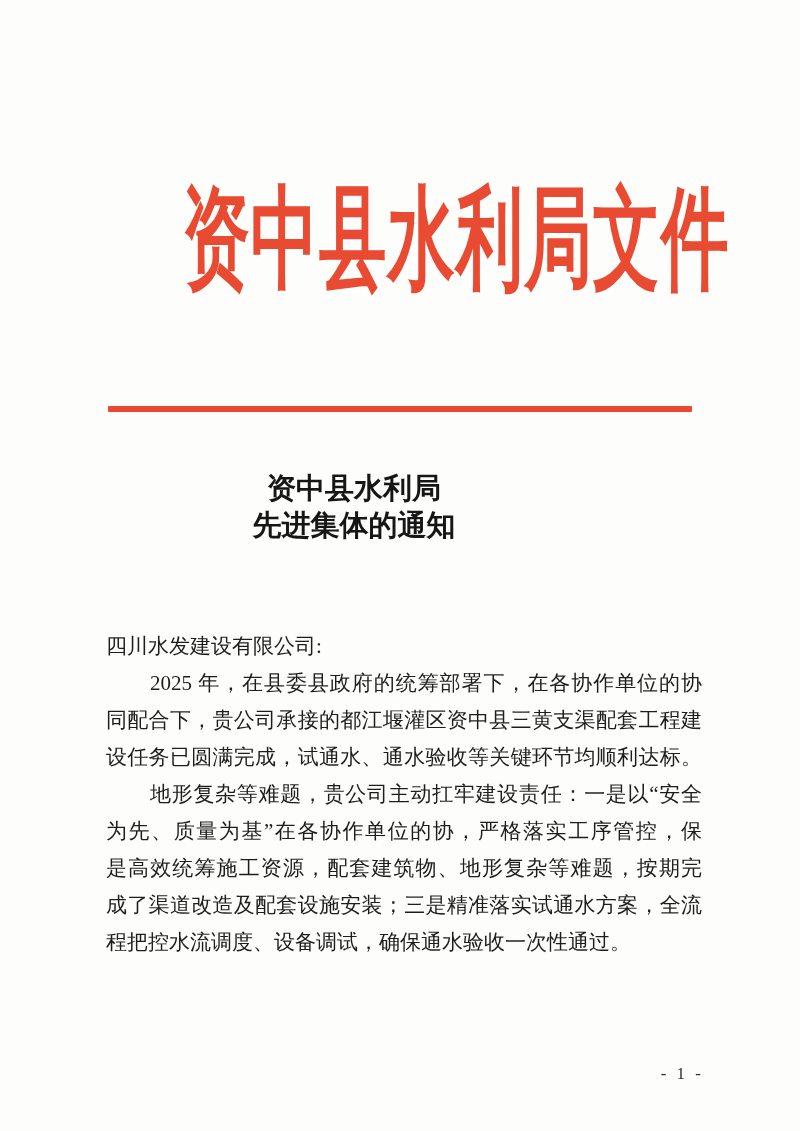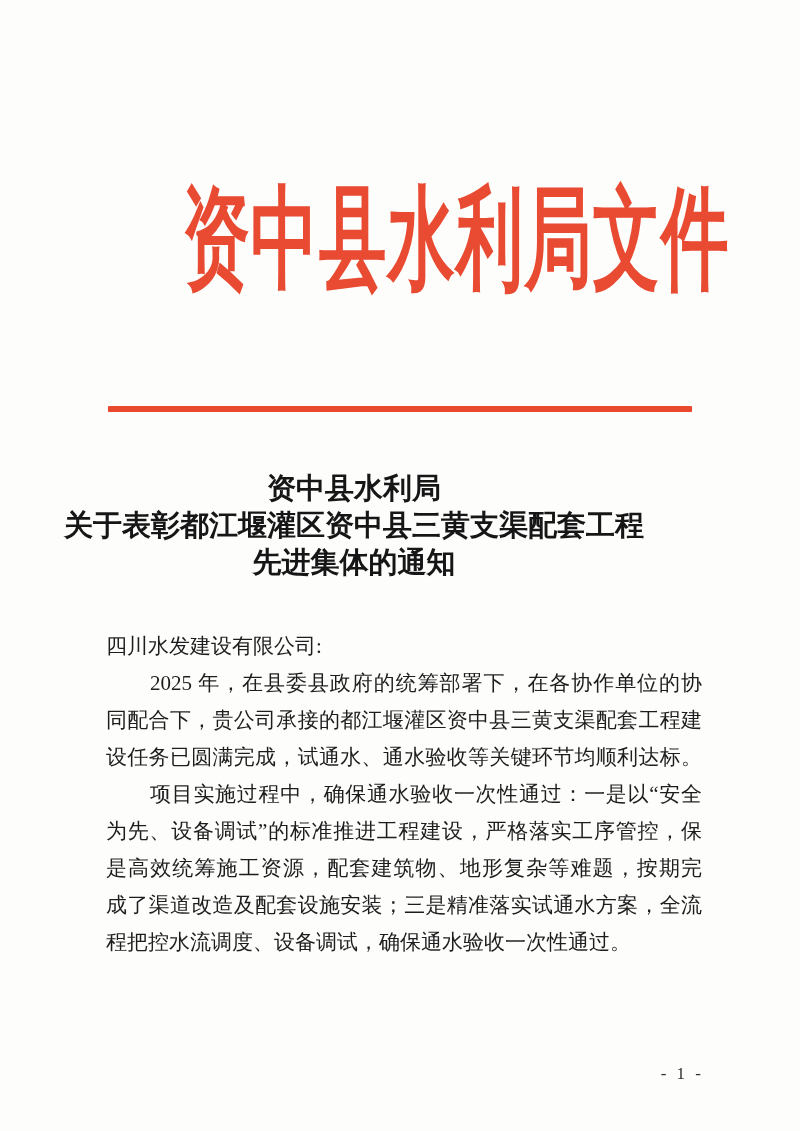--- a/index.html
+++ b/index.html
@@ -91,31 +91,30 @@
 <div class="page">
 
   <div class="masthead">
     <span class="masthead-text">资中县水利局文件</span>
   </div>
 
   <div class="red-rule"></div>
 
   <div class="doc-title">
     <div>资中县水利局</div>
-    <div>关于表彰都江堰灌区资中县三黄支渠配套工程</div>
     <div>先进集体的通知</div>
   </div>
 
   <div class="body-text">
     <div class="bline">四川水发建设有限公司:</div>
     <div class="bline ind just">2025 年，在县委县政府的统筹部署下，在各协作单位的协</div>
     <div class="bline just">同配合下，贵公司承接的都江堰灌区资中县三黄支渠配套工程建</div>
     <div class="bline just">设任务已圆满完成，试通水、通水验收等关键环节均顺利达标。</div>
-    <div class="bline ind just">项目实施过程中，确保通水验收一次性通过：一是以“安全</div>
-    <div class="bline just">为先、设备调试”的标准推进工程建设，严格落实工序管控，保</div>
+    <div class="bline ind just">地形复杂等难题，贵公司主动扛牢建设责任：一是以“安全</div>
+    <div class="bline just">为先、质量为基”在各协作单位的协，严格落实工序管控，保</div>
     <div class="bline just">是高效统筹施工资源，配套建筑物、地形复杂等难题，按期完</div>
     <div class="bline just">成了渠道改造及配套设施安装；三是精准落实试通水方案，全流</div>
     <div class="bline">程把控水流调度、设备调试，确保通水验收一次性通过。</div>
   </div>
 
   <div class="page-number">- 1 -</div>
 
 </div>
 
 </body></html>

